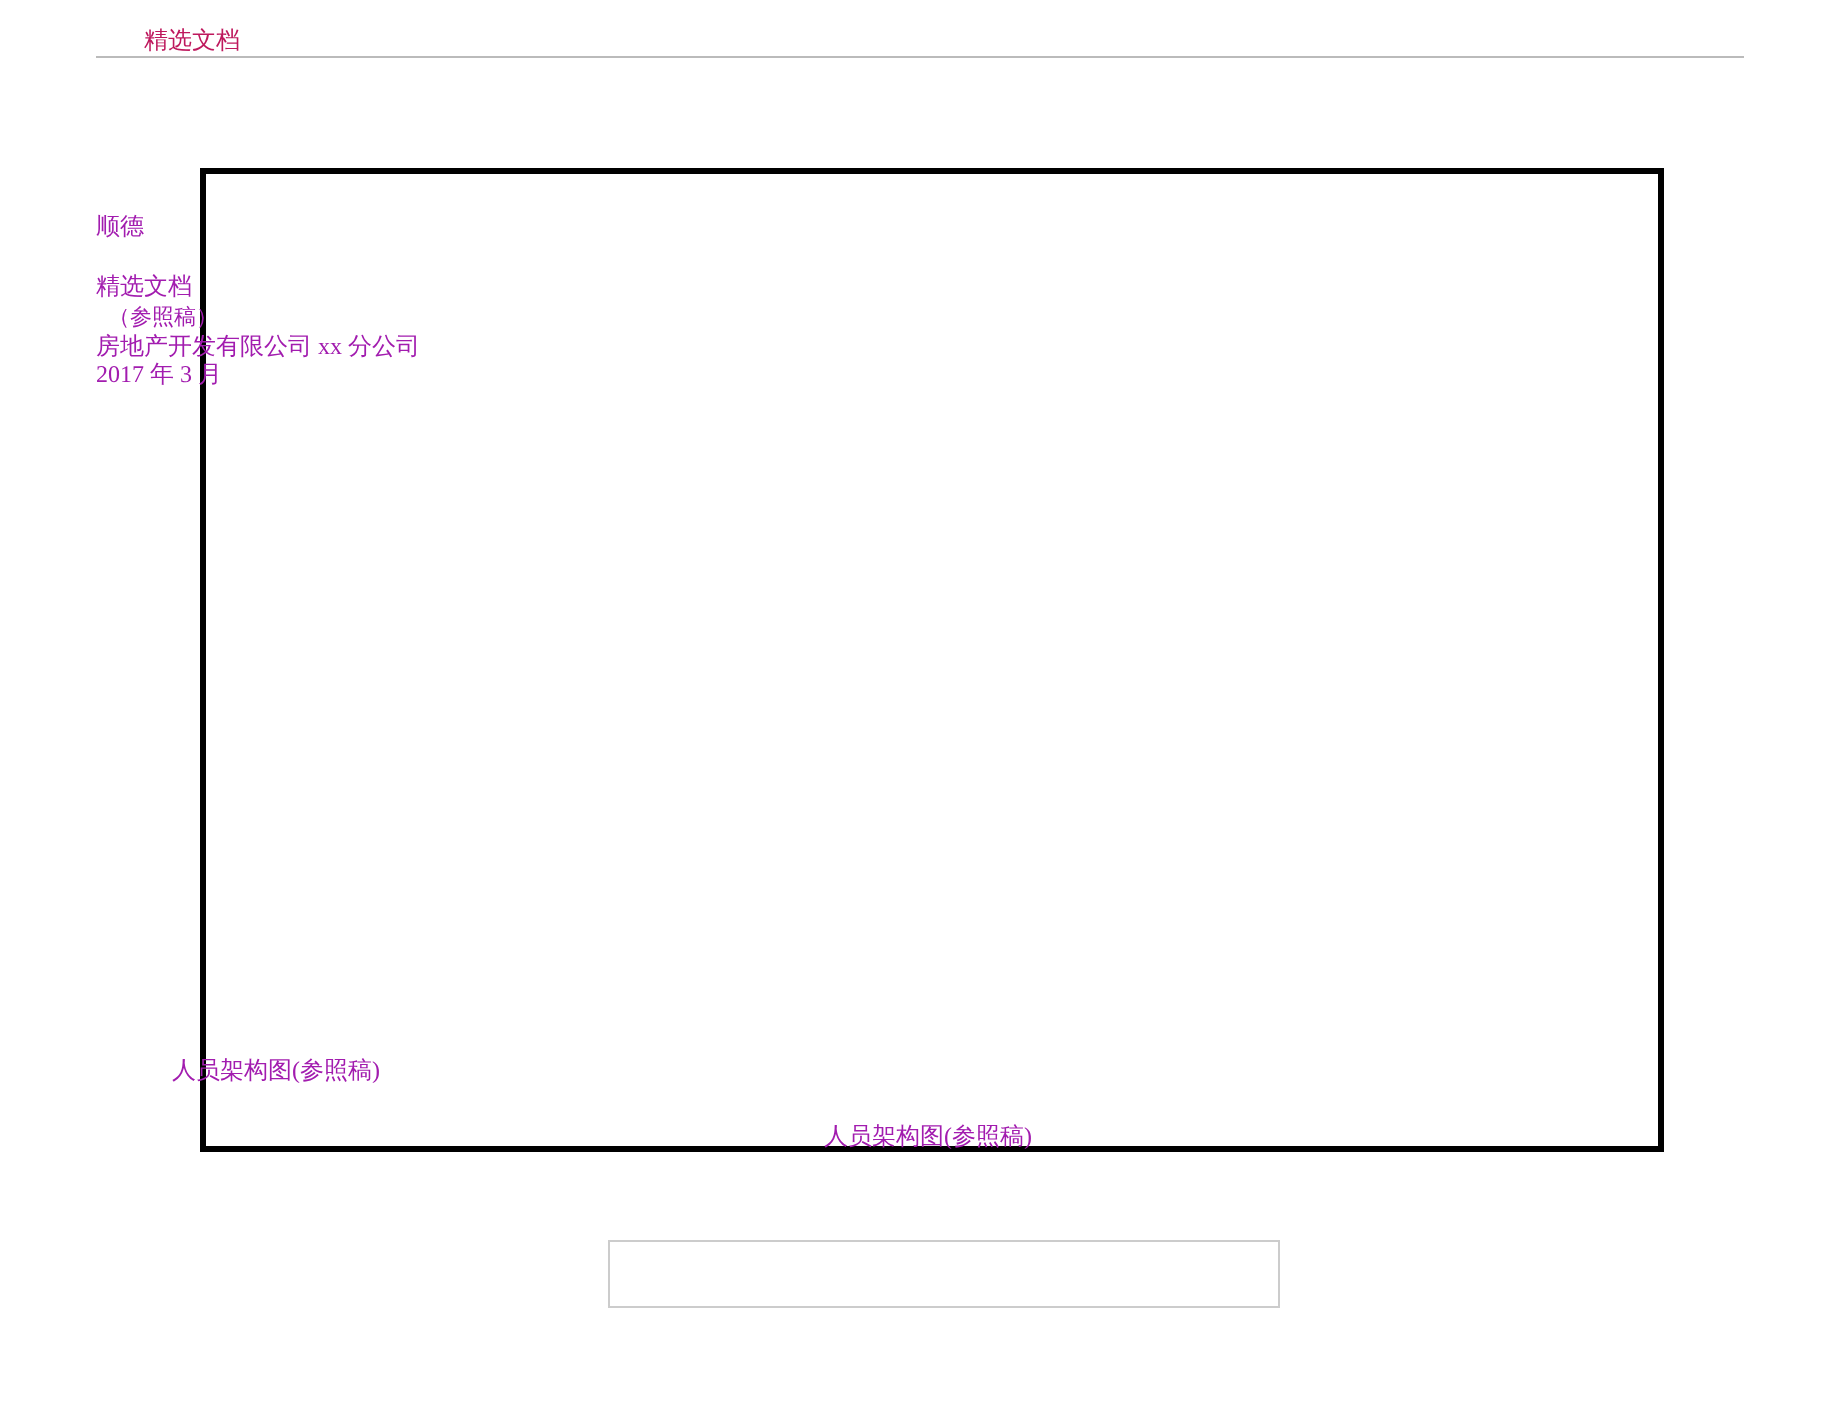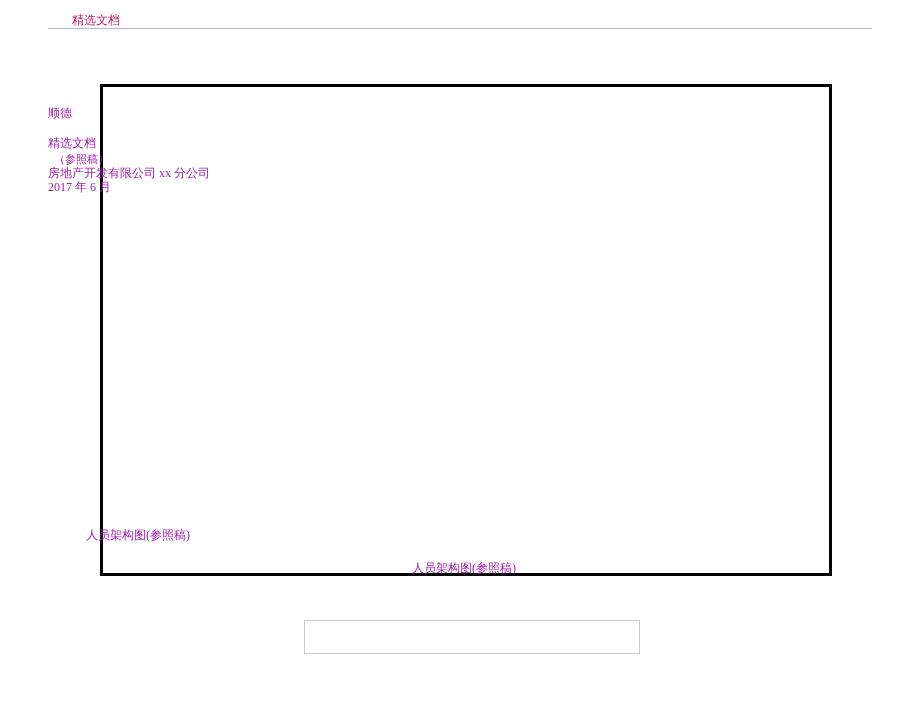--- a/index.html
+++ b/index.html
@@ -86,17 +86,17 @@
 
 <div class="header">精选文档</div>
 <div class="header-line"></div>
 
 <div class="main-box"></div>
 
 <div class="text-block t-shunde">顺德</div>
 <div class="text-block t-title">精选文档</div>
 <div class="text-block t-subtitle">（参照稿）</div>
 <div class="text-block t-company">房地产开发有限公司 xx 分公司</div>
-<div class="text-block t-date">2017 年 6 月</div>
+<div class="text-block t-date">2017 年 3 月</div>
 <div class="text-block t-orgchart">人员架构图(参照稿)</div>
 <div class="text-block t-bottomtitle">人员架构图(参照稿)</div>
 
 <div class="bottom-box"></div>
 
 </body></html>

